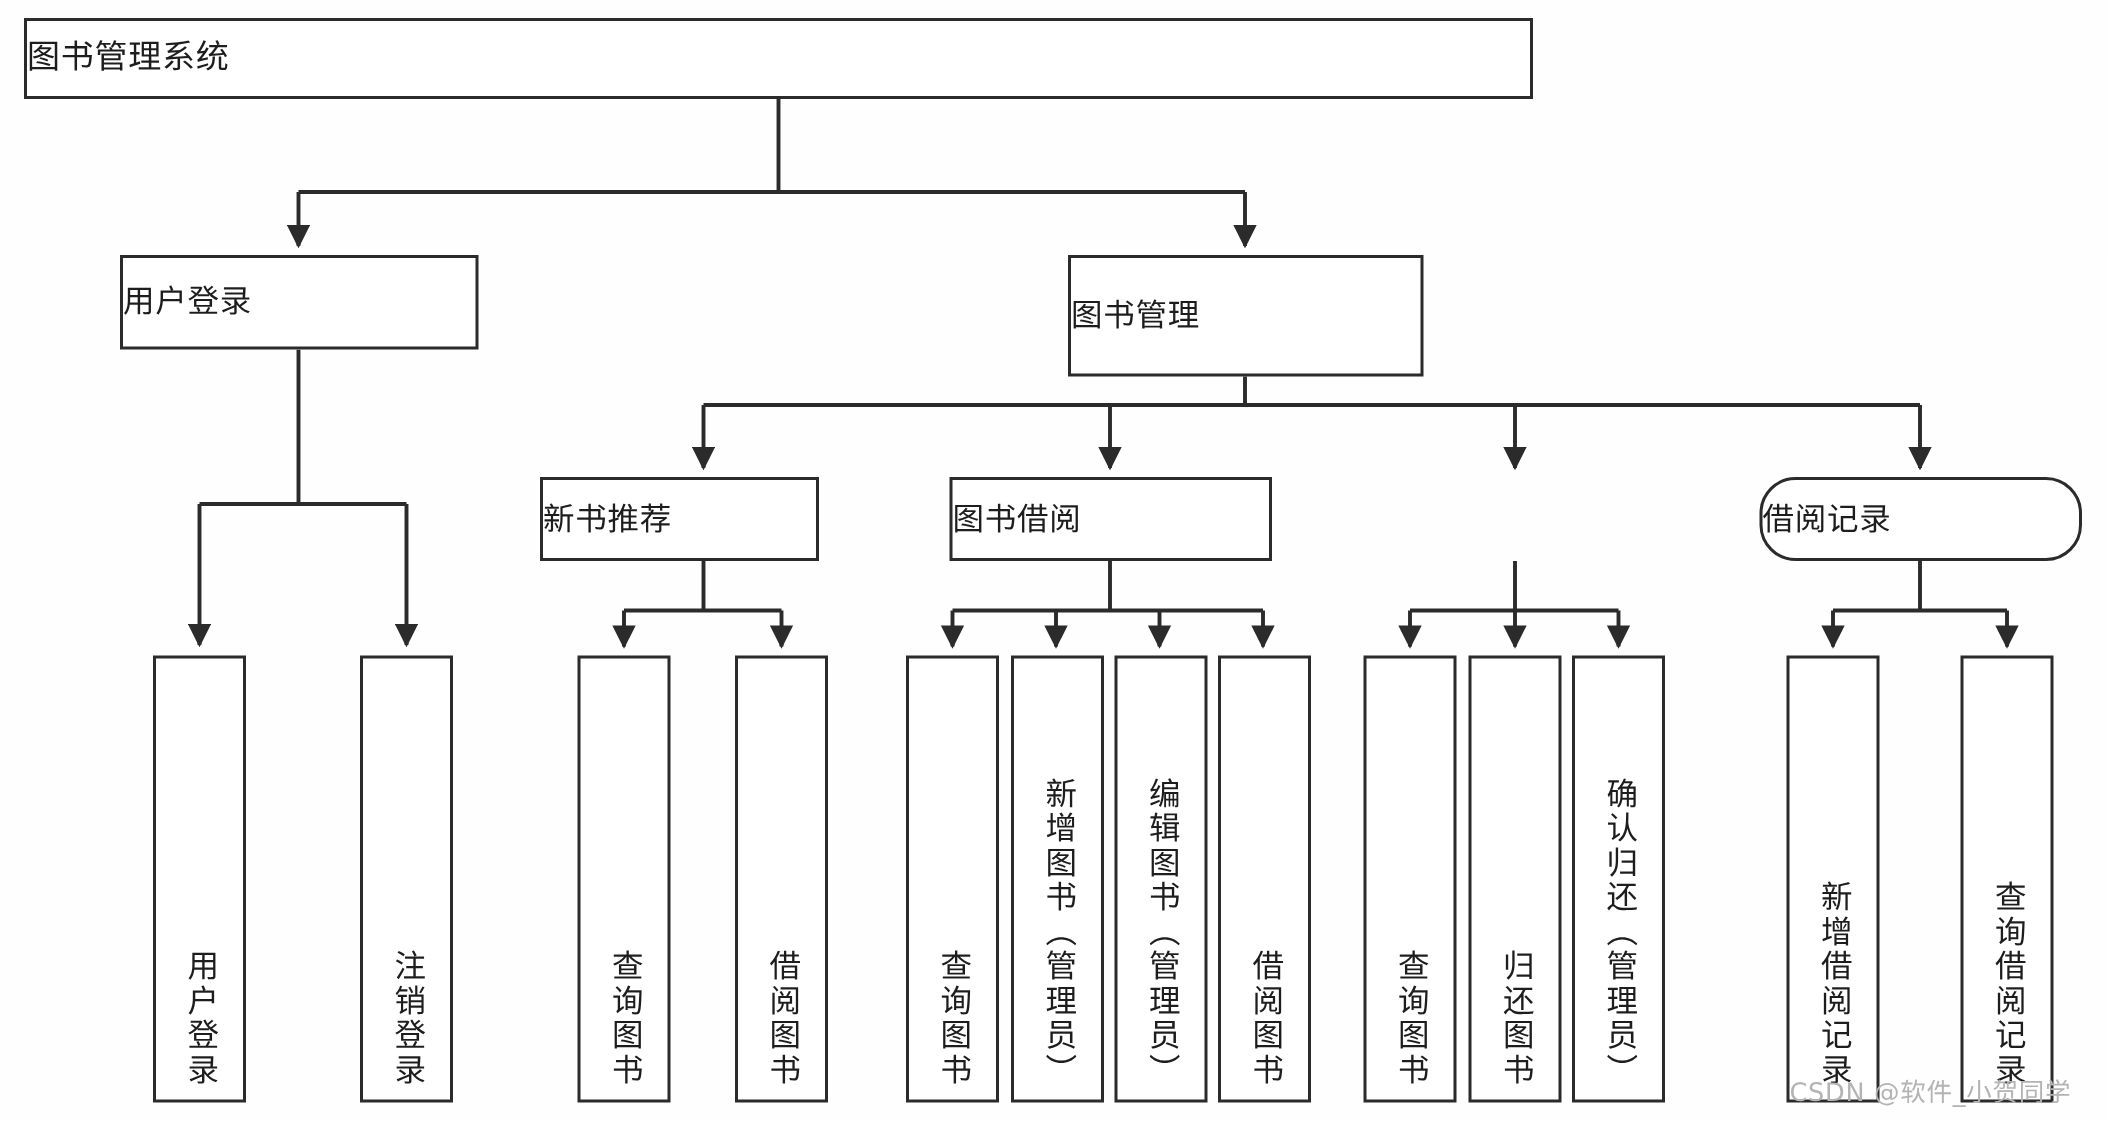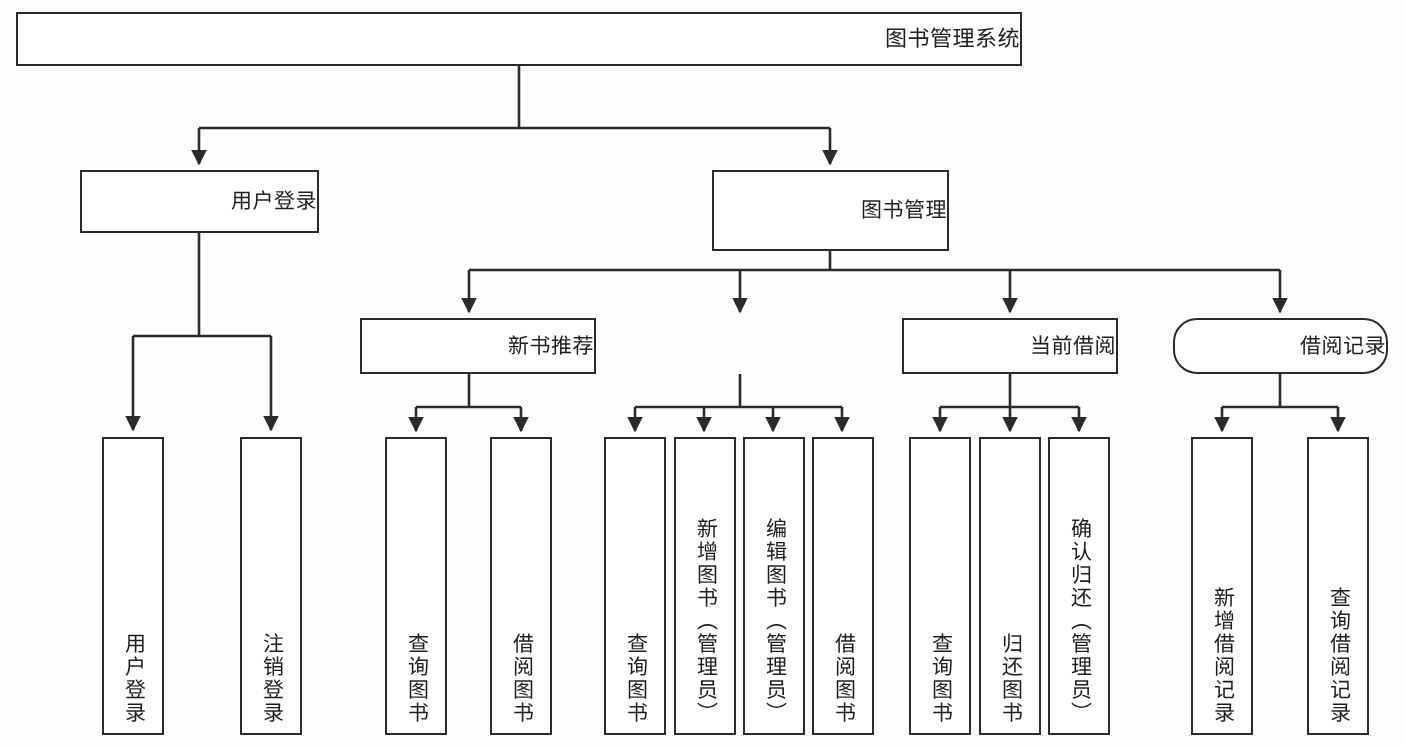--- a/index.html
+++ b/index.html
@@ -26,21 +26,21 @@
     height: 747px;
     pointer-events: none;
   }
   .node {
     position: absolute;
     box-sizing: border-box;
     background: #ffffff;
     border: 2px solid #2b2b2b;
     display: flex;
     align-items: center;
-    justify-content: flex-end;
+    justify-content: flex-start;
     color: #1d1d1d;
   }
   .node-label {
     display: block;
     text-align: center;
     line-height: 1.08;
     letter-spacing: 0.5px;
     white-space: nowrap;
   }
   
@@ -134,28 +134,28 @@
   </div>
 
   <div class="node horiz" style="left:80px; top:170px; width:239px; height:63px;">
     <span class="node-label">用户登录</span>
   </div>
 
   <div class="node horiz" style="left:712px; top:170px; width:237px; height:81px;">
     <span class="node-label">图书管理</span>
   </div>
 
-  <div class="node horiz" style="left:360px; top:318px; width:236px; height:56px;">
+  <div class="node horiz" style="left:360px; top:318px; width:186px; height:56px;">
     <span class="node-label">新书推荐</span>
   </div>
 
-
-  <div class="node horiz" style="left:902px; top:318px; width:216px; height:56px;">
-    <span class="node-label">当前借阅</span>
-  </div>
+  <div class="node horiz" style="left:633px; top:318px; width:215px; height:56px;">
+    <span class="node-label">图书借阅</span>
+  </div>
+
 
   <div class="node horiz" style="left:1173px; top:318px; width:215px; height:56px;border-radius:24px;">
     <span class="node-label">借阅记录</span>
   </div>
 
   <div class="node vert" style="left:102px; top:437px; width:62px; height:298px;">
     <span class="node-label">用户登录</span>
   </div>
 
   <div class="node vert" style="left:240px; top:437px; width:62px; height:298px;">
@@ -199,14 +199,15 @@
   </div>
 
   <div class="node vert" style="left:1191px; top:437px; width:62px; height:298px;">
     <span class="node-label">新增借阅记录</span>
   </div>
 
   <div class="node vert" style="left:1307px; top:437px; width:62px; height:298px;">
     <span class="node-label">查询借阅记录</span>
   </div>
 
+  <div class="watermark" style="left:1193px; top:714px;">CSDN @软件_小贺同学</div>
 
 </div>
 
 </body></html>

